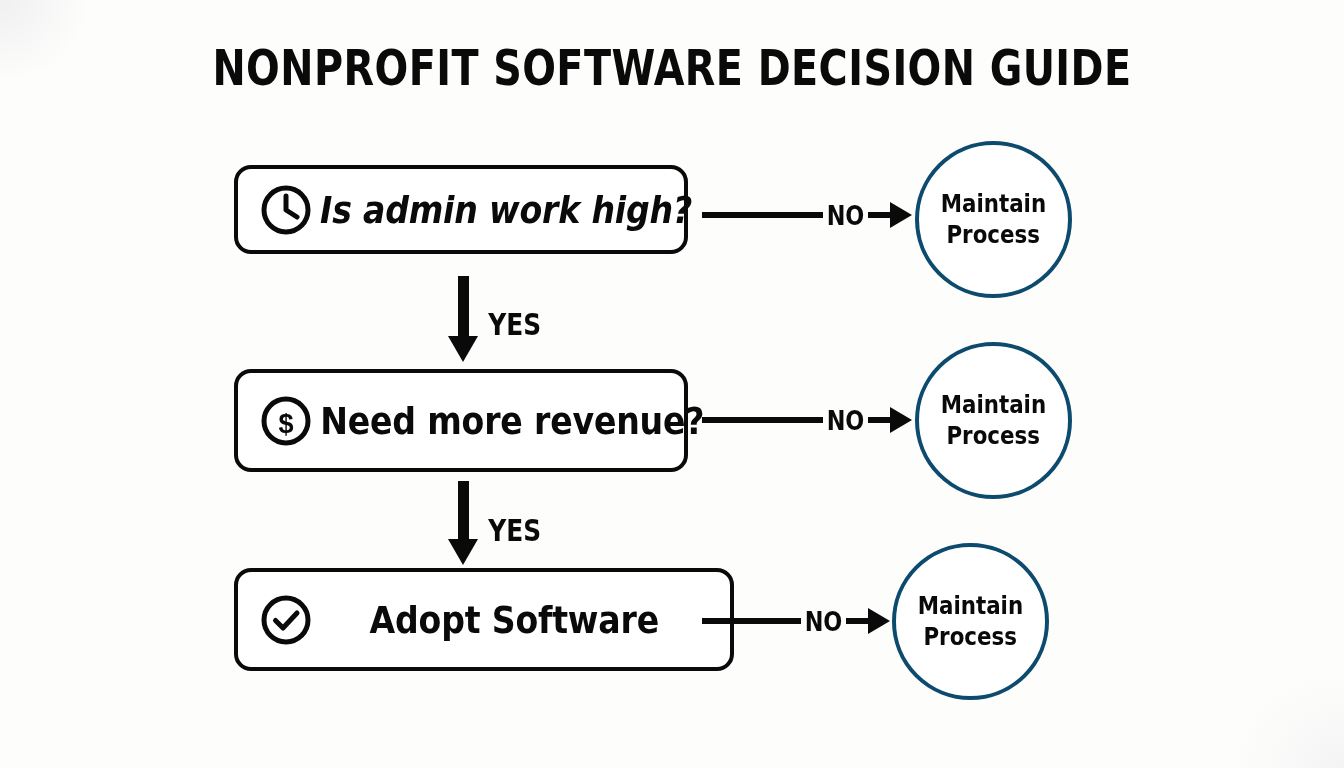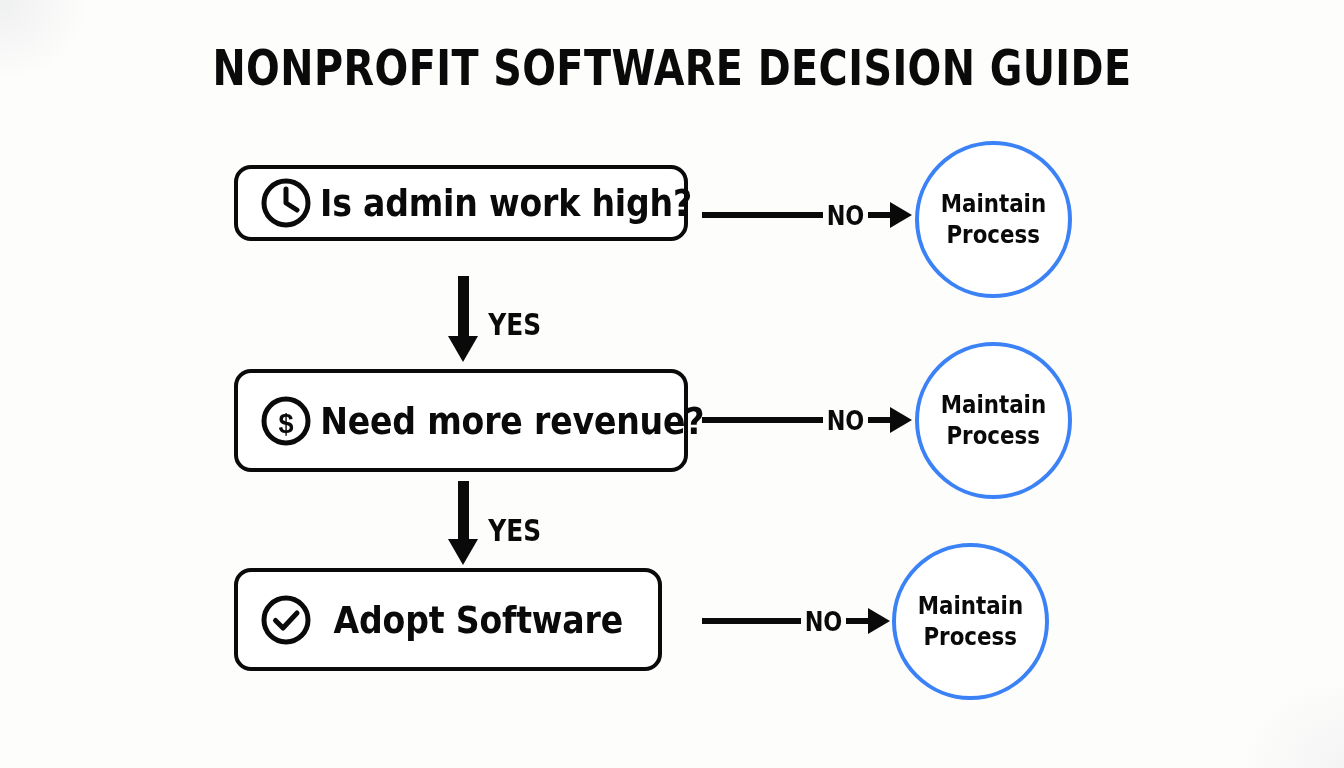--- a/index.html
+++ b/index.html
@@ -54,23 +54,23 @@
   
   .node-box {
     position: absolute;
     box-sizing: border-box;
     border: 4px solid #0a0a0a;
     border-radius: 17px;
     background: #ffffff;
     display: flex;
     align-items: center;
   }
-  .node-box.row1 { left: 234px; top: 165px;  width: 454px; height: 76px; }
+  .node-box.row1 { left: 234px; top: 165px;  width: 454px; height: 89px; font-style: italic; }
   .node-box.row2 { left: 234px; top: 369px;  width: 454px; height: 103px; }
-  .node-box.row3 { left: 234px; top: 568px;  width: 428px; height: 103px; }
+  .node-box.row3 { left: 234px; top: 568px;  width: 500px; height: 103px; }
 
   .node-icon {
     flex: 0 0 auto;
     margin-left: 20px;
     width: 56px;
     height: 56px;
     display: block;
   }
   .node-icon svg { display: block; width: 56px; height: 56px; }
 
@@ -84,21 +84,21 @@
     text-align: center;
     padding-right: 16px;
     white-space: nowrap;
     transform: scaleX(0.97);
   }
 
   
   .node-circle {
     position: absolute;
     box-sizing: border-box;
-    border: 4px solid #3b82f6;
+    border: 4px solid #0c4a6e;
     border-radius: 50%;
     background: #ffffff;
     display: flex;
     flex-direction: column;
     align-items: center;
     justify-content: center;
   }
   .node-circle.c1 { left: 915px; top: 141px; width: 157px; height: 157px; }
   .node-circle.c2 { left: 915px; top: 342px; width: 157px; height: 157px; }
   .node-circle.c3 { left: 892px; top: 543px; width: 157px; height: 157px; }

